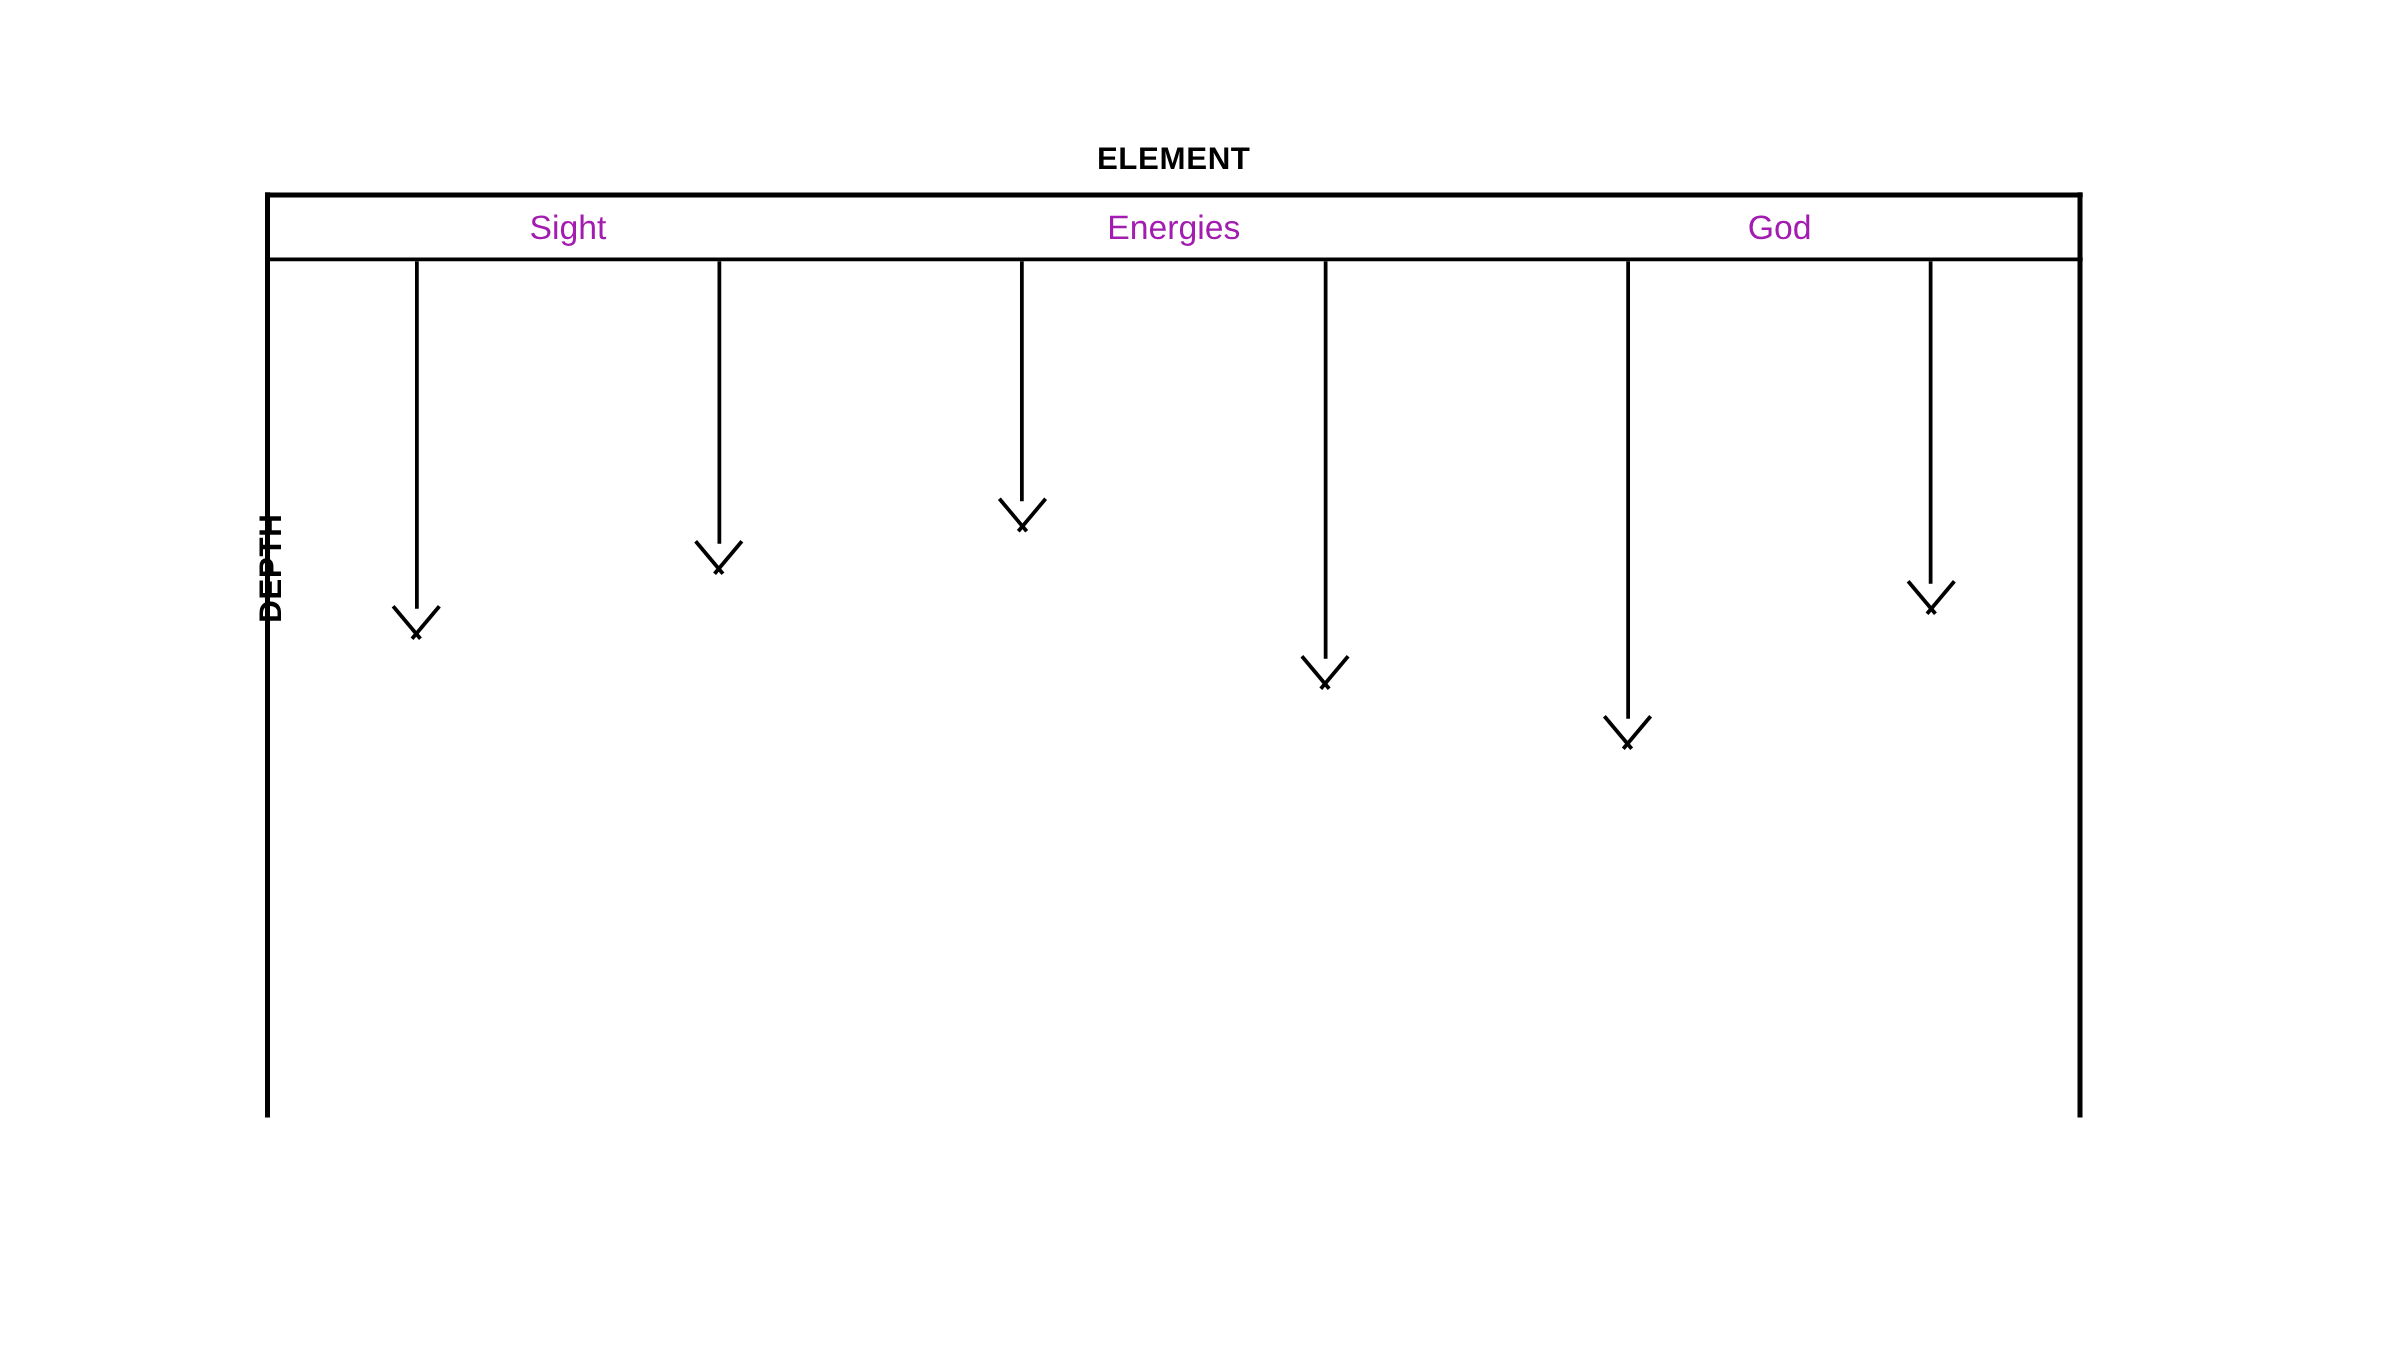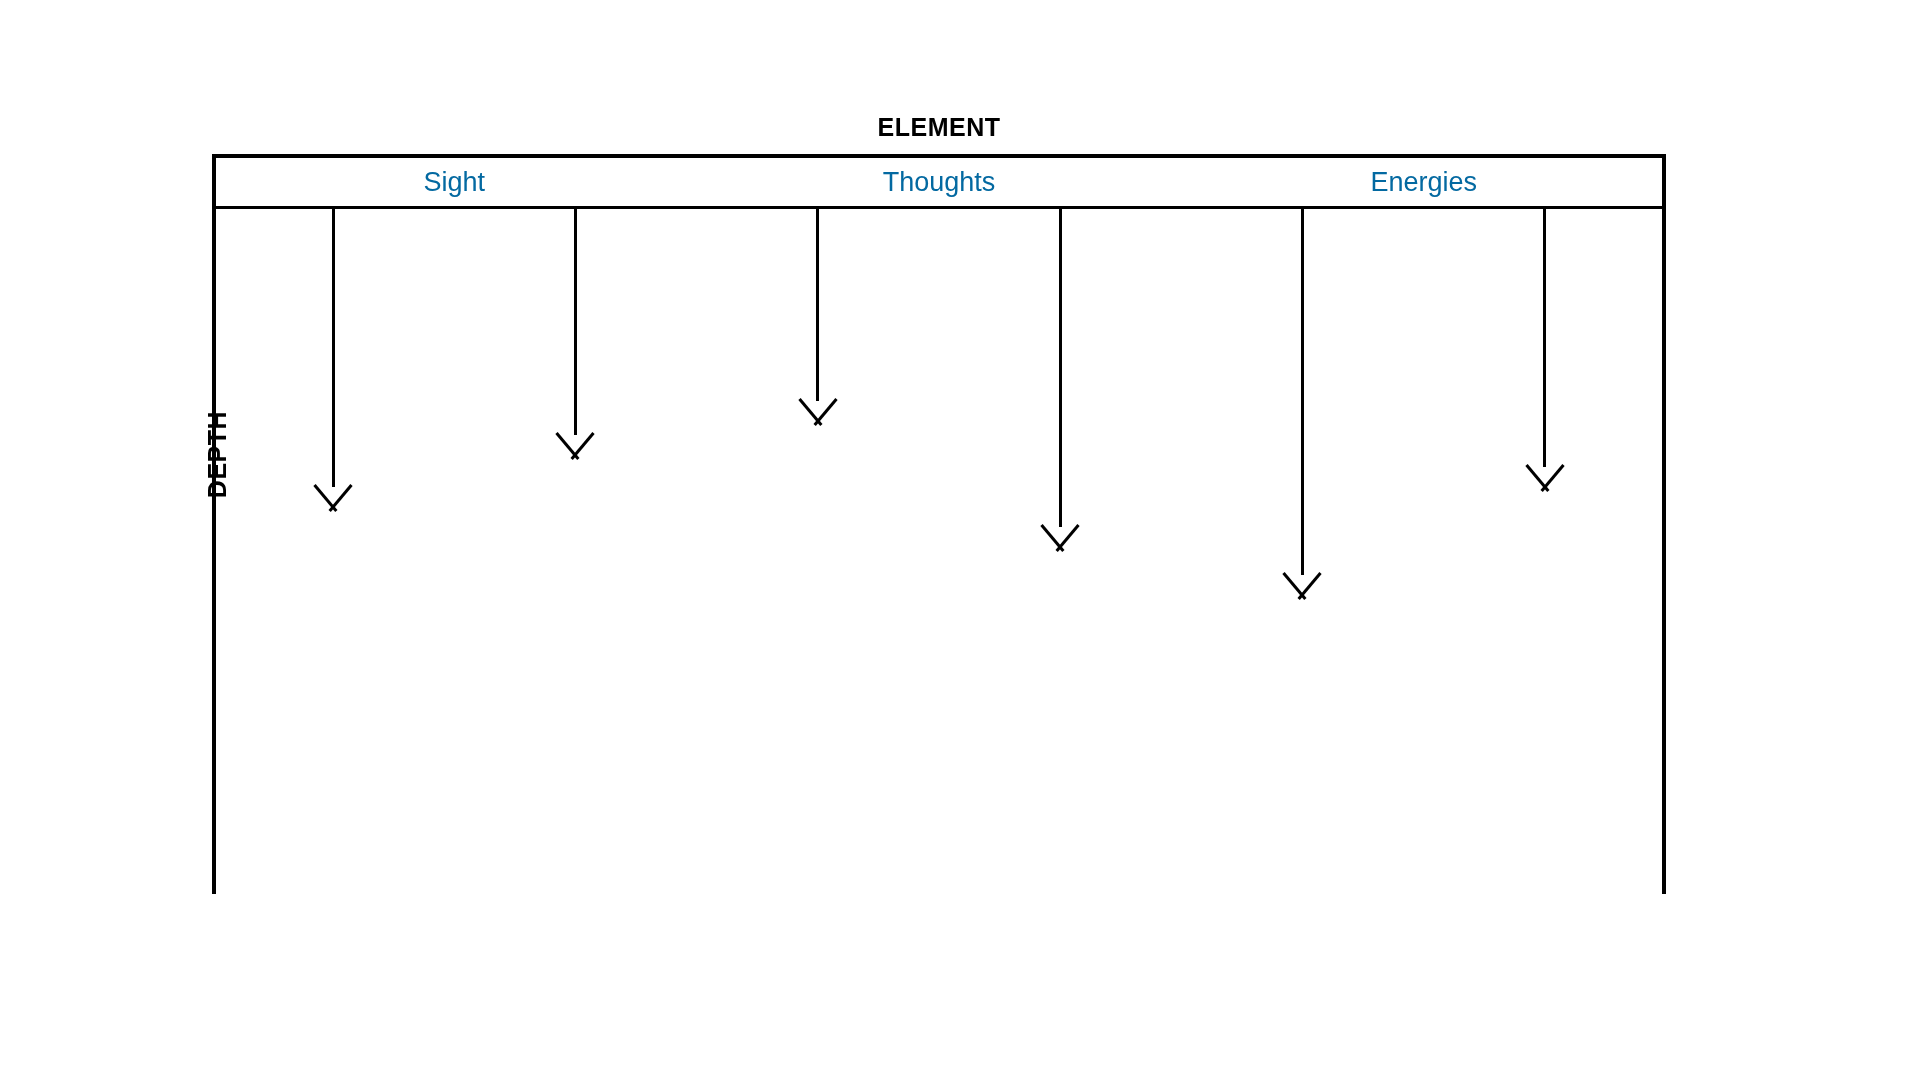--- a/index.html
+++ b/index.html
@@ -94,21 +94,21 @@
     height: 48px;
     display: flex;
   }
   .header-cell {
     flex: 1 1 0;
     display: flex;
     align-items: center;
     justify-content: center;
     font-size: 27px;
     line-height: 30px;
-    color: #0369a1;
+    color: #a21caf;
     white-space: nowrap;
   }
   .header-rule {
     position: absolute;
     left: 0;
     top: 52px;
     width: 1454px;
     height: 3px;
     background: #000000;
   }
@@ -177,22 +177,22 @@
   <div class="axis-y-label">DEPTH</div>
 
   <div class="frame">
 
     <div class="frame-border-top"></div>
     <div class="frame-border-left"></div>
     <div class="frame-border-right"></div>
 
     <div class="header-row">
       <div class="header-cell">Sight</div>
-      <div class="header-cell">Thoughts</div>
       <div class="header-cell">Energies</div>
+      <div class="header-cell">God</div>
     </div>
 
     <div class="header-rule"></div>
 
     <div class="plot-area">
       <div class="arrow-col">
         <div class="arrow">
           <div class="arrow-shaft" style="height: 278px;"></div>
           <div class="arrow-head" style="top: 276px;">
             <span class="hl"></span>

